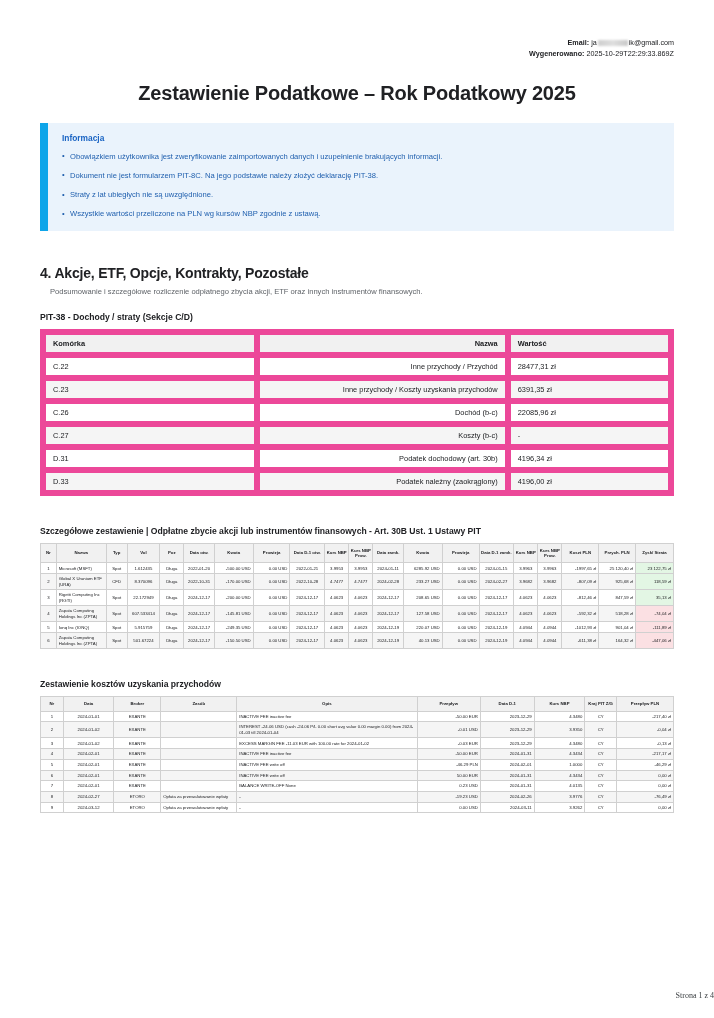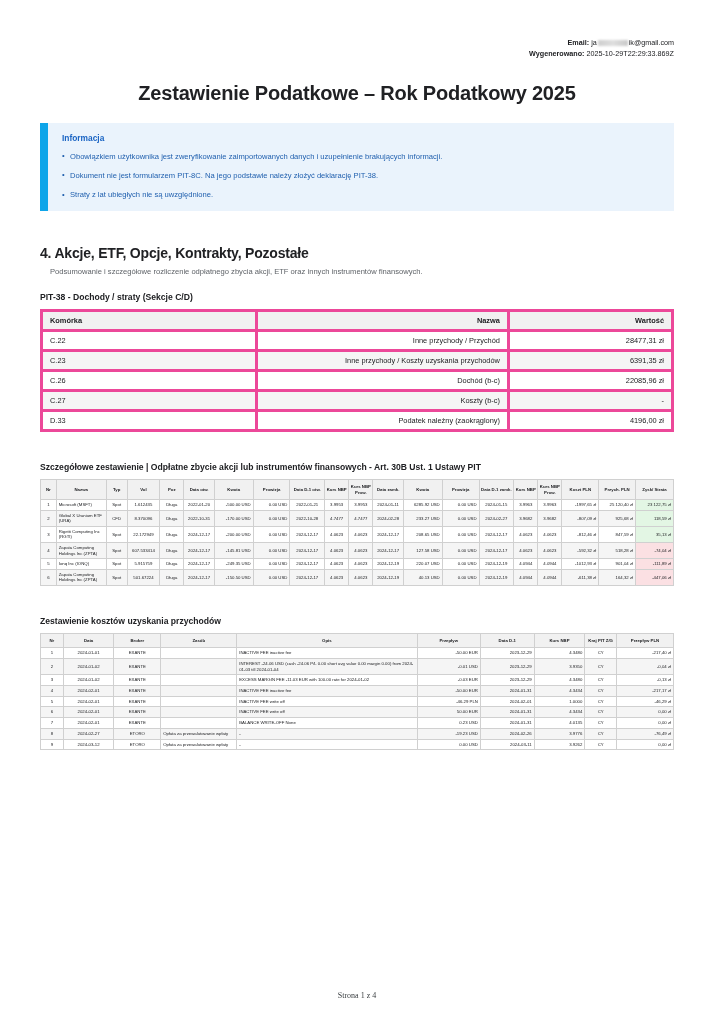--- a/index.html
+++ b/index.html
@@ -59,27 +59,27 @@
     font-size:14px; font-weight:bold; margin:0 0 6px 0; letter-spacing:-0.2px;
   }
   p.section-sub { font-size:7.6px; color:#5f6368; margin:0 0 16px 10px; }
   h3.sub-title { font-size:8.6px; font-weight:bold; margin:0 0 7px 0; }
   h3.sub-title.spaced { margin-top:30px; }
 
   
   table { border-collapse:collapse; width:100%; }
   table.pit { font-size:7.4px; }
   table.pit th, table.pit td {
-    border:3px solid #ec4899;
+    border:6px solid #ec4899;
     padding:4px 7px;
   }
   table.pit th { background:#f1f1f1; font-weight:bold; }
   table.pit th.c-cell, table.pit td.c-cell { text-align:left; width:34%; }
   table.pit th.c-name, table.pit td.c-name { text-align:right; width:40%; }
-  table.pit th.c-val,  table.pit td.c-val  { text-align:right; width:26%; }
+  table.pit th.c-val,  table.pit td.c-val  { text-align:left; width:26%; }
   table.pit tbody tr:nth-child(even) td { background:#f5f5f5; }
 
   
   table.grid { font-size:4.3px; table-layout:fixed; }
   table.grid th, table.grid td {
     border:0.6px solid #d0d0d0;
     padding:2.2px 2px;
     overflow:hidden;
     word-wrap:break-word;
     line-height:1.25;
@@ -121,21 +121,21 @@
   table.cost col.w-opis { width:28.5%; }
   table.cost col.w-prz  { width:10.0%; }
   table.cost col.w-dd1  { width:8.5%; }
   table.cost col.w-kurs { width:8.0%; }
   table.cost col.w-kraj { width:5.0%; }
   table.cost col.w-pln  { width:9.0%; }
 
   
   .footer {
     position:absolute; left:0; bottom:18px; width:100%;
-    text-align:center; font-family:"Liberation Serif", serif;
+    text-align:right; font-family:"Liberation Serif", serif;
     font-size:8px; color:#3c4043;
   }
 </style>
 </head>
 <body>
 
 <div class="page">
 
   <div class="doc-meta">
     <div>
@@ -149,20 +149,21 @@
   </div>
 
   <h1 class="doc-title">Zestawienie Podatkowe – Rok Podatkowy 2025</h1>
 
   <div class="info-box">
     <h2>Informacja</h2>
     <ul>
       <li>Obowiązkiem użytkownika jest zweryfikowanie zaimportowanych danych i uzupełnienie brakujących informacji.</li>
       <li>Dokument nie jest formularzem PIT-8C. Na jego podstawie należy złożyć deklarację PIT-38.</li>
       <li>Straty z lat ubiegłych nie są uwzględnione.</li>
+      <li>Wszystkie wartości przeliczone na PLN wg kursów NBP zgodnie z ustawą.</li>
     </ul>
   </div>
 
   <h2 class="section-title">4. Akcje, ETF, Opcje, Kontrakty, Pozostałe</h2>
   <p class="section-sub">Podsumowanie i szczegółowe rozliczenie odpłatnego zbycia akcji, ETF oraz innych instrumentów finansowych.</p>
 
   <h3 class="sub-title">PIT-38 - Dochody / straty (Sekcje C/D)</h3>
 
   <table class="pit">
     <thead>
@@ -185,20 +186,25 @@
         </tr>
         <tr>
           <td class="c-cell">C.26</td>
           <td class="c-name">Dochód (b-c)</td>
           <td class="c-val">22085,96 zł</td>
         </tr>
         <tr>
           <td class="c-cell">C.27</td>
           <td class="c-name">Koszty (b-c)</td>
           <td class="c-val">-</td>
+        </tr>
+        <tr>
+          <td class="c-cell">D.31</td>
+          <td class="c-name">Podatek dochodowy (art. 30b)</td>
+          <td class="c-val">4196,34 zł</td>
         </tr>
         <tr>
           <td class="c-cell">D.33</td>
           <td class="c-name">Podatek należny (zaokrąglony)</td>
           <td class="c-val">4196,00 zł</td>
         </tr>
       </tbody>
   </table>
 
   <h3 class="sub-title spaced">Szczegółowe zestawienie | Odpłatne zbycie akcji lub instrumentów finansowych - Art. 30B Ust. 1 Ustawy PIT</h3>

